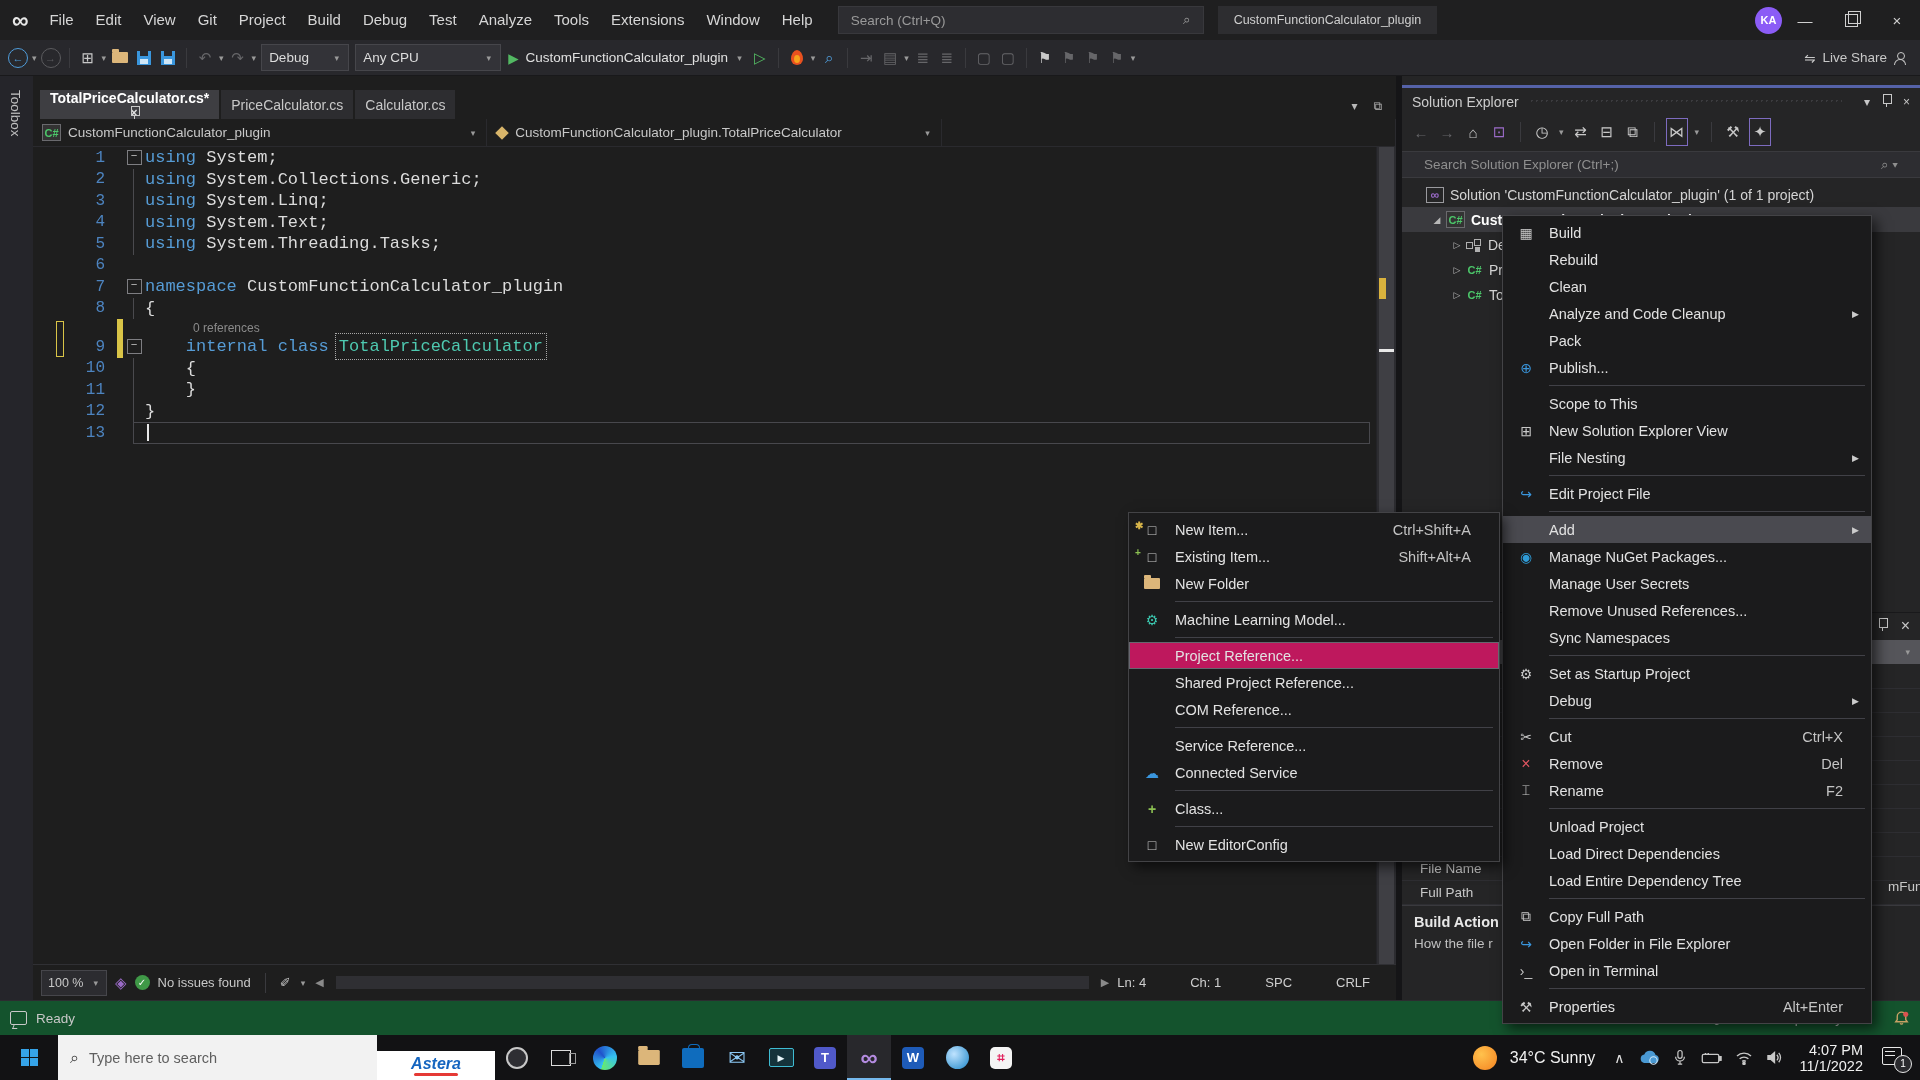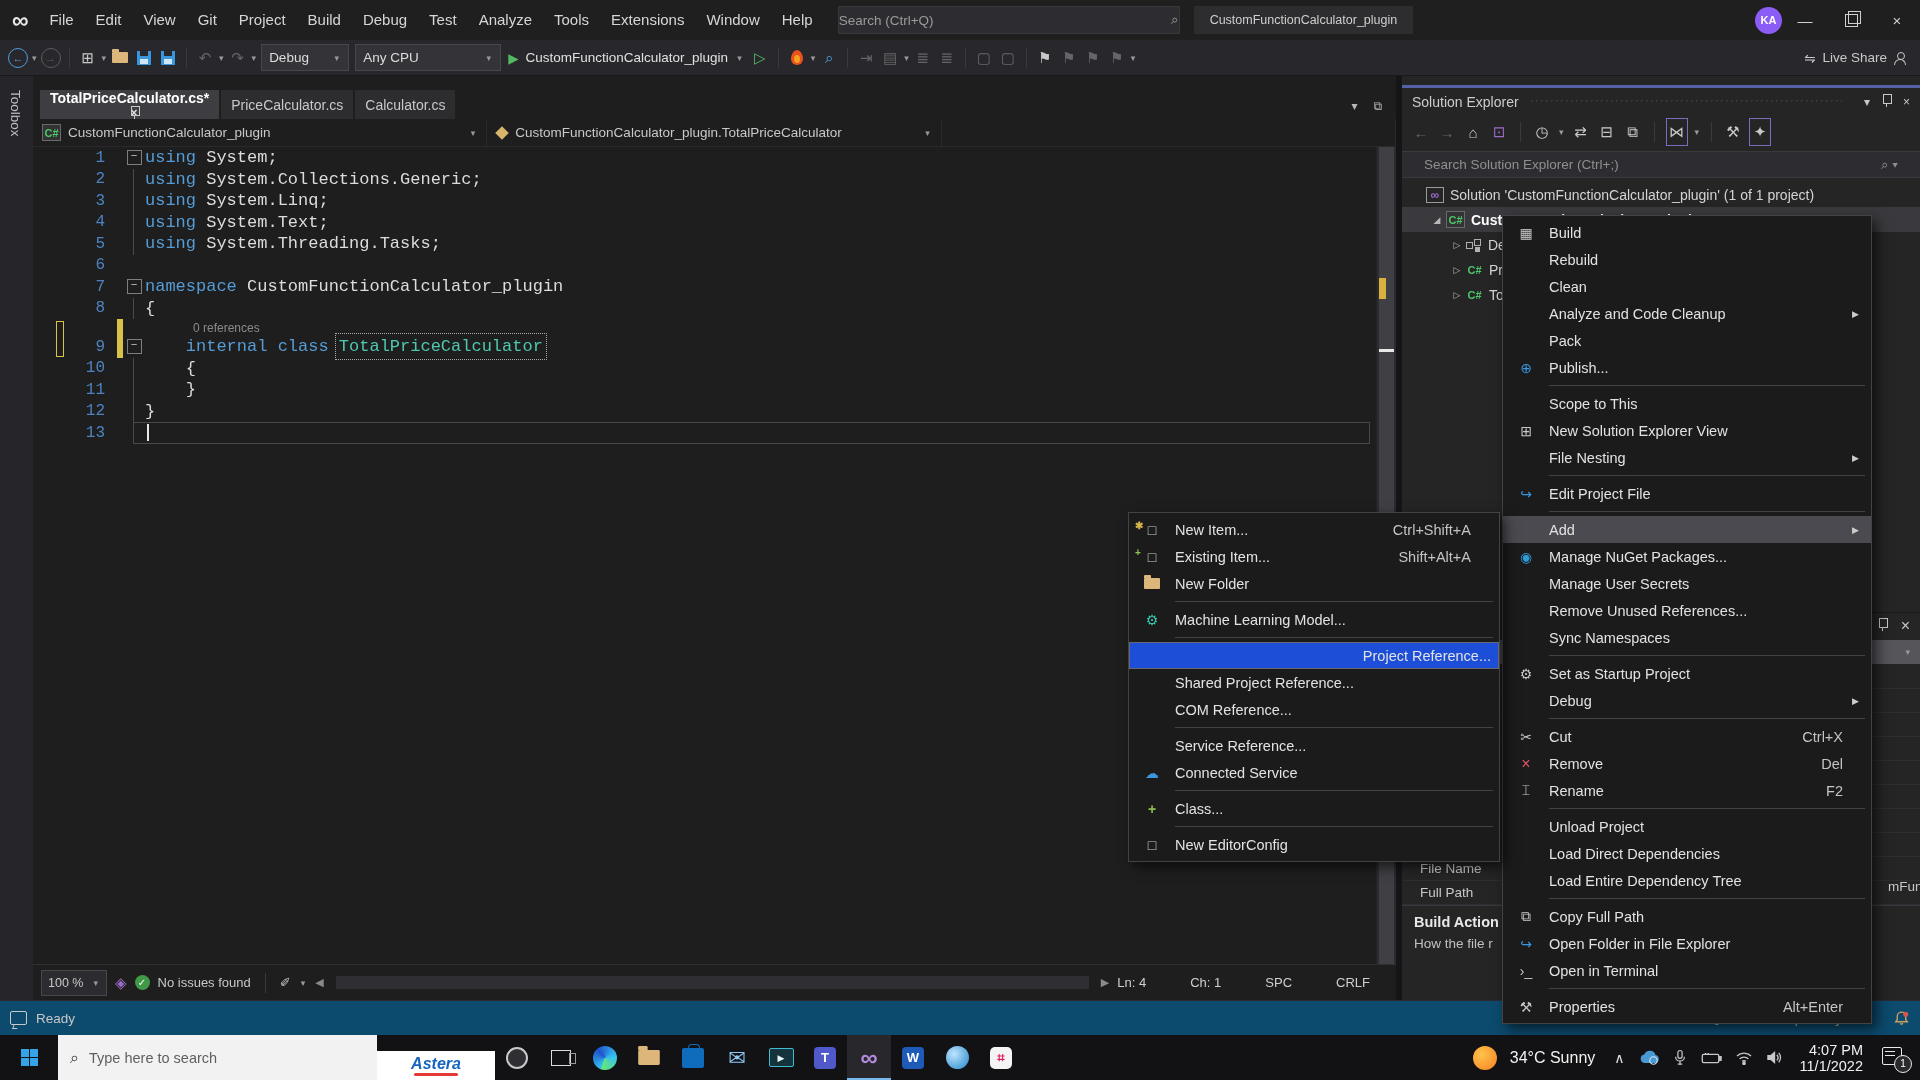--- a/index.html
+++ b/index.html
@@ -5,21 +5,21 @@
   html,body{margin:0;padding:0;background:#000;}
   #root{position:relative;width:1920px;height:1080px;background:#1e1e1e;overflow:hidden;
         font-family:"Liberation Sans",sans-serif;-webkit-font-smoothing:antialiased;}
   .flex{display:flex;align-items:center;}
 
   
   .titlebar{position:absolute;left:0;top:0;width:1920px;height:40px;background:#1f1f20;display:flex;align-items:center;}
   .vs-logo{font-size:23px;font-weight:bold;color:#e6e6e6;padding:0 10px 0 12px;}
   .menu-item{padding:0 11px;font-size:15px;color:#d6d6d6;line-height:40px;cursor:default;}
   .tb-search{width:340px;height:26px;background:#2d2d31;border:1px solid #38383c;margin-left:14px;
-             display:flex;align-items:center;color:#9a9a9a;font-size:13.5px;padding:0 0;}
+             display:flex;align-items:center;color:#9a9a9a;font-size:13.5px;padding:0 12px;}
   .tb-search .sp{flex:1;}
   .title-chip{height:28px;background:#2d2d30;color:#cfcfcf;font-size:12.5px;display:flex;align-items:center;
               padding:0 16px;margin-left:14px;white-space:nowrap;}
   .avatar{width:27px;height:27px;border-radius:50%;background:#8b5cf6;color:#fff;font-size:11px;font-weight:bold;
           display:flex;align-items:center;justify-content:center;margin-left:auto;}
   .winbtn{width:46px;height:40px;display:flex;align-items:center;justify-content:center;color:#d0d0d0;font-size:15px;}
   .restore-glyph{width:11px;height:11px;border:1px solid #d0d0d0;position:relative;}
   .restore-glyph:before{content:"";position:absolute;left:2px;top:-4px;width:11px;height:11px;border:1px solid #d0d0d0;}
 
   
@@ -125,21 +125,21 @@
   .props-head{height:26px;display:flex;align-items:center;justify-content:flex-end;gap:14px;padding:0 10px;color:#c8c8c8;}
   .pcombo{height:24px;margin:1px 0;background:#55555a;display:flex;align-items:center;justify-content:flex-end;padding:0 8px;color:#ddd;font-size:10px;}
   .prow{height:23px;border-bottom:1px solid #2e2e32;display:flex;align-items:center;}
   .plab{width:140px;padding-left:18px;color:#c8c8c8;font-size:13.5px;}
   .pval-frag{position:absolute;left:486px;color:#c8c8c8;font-size:13.5px;}
   .pdesc{border-top:1px solid #3a3a3e;padding:8px 0 0 12px;}
   .pdesc .t1{font-weight:bold;color:#e8e8e8;font-size:14.5px;}
   .pdesc .t2{color:#c0c0c0;font-size:13.5px;margin-top:6px;}
 
   
-  .sbar{position:absolute;left:0;top:1000px;width:1920px;height:35px;background:#0c4a6e;border-top:1px solid #2c2c30;
+  .sbar{position:absolute;left:0;top:1000px;width:1920px;height:35px;background:#14532d;border-top:1px solid #2c2c30;
         display:flex;align-items:center;font-size:13.5px;color:#c8c8c8;padding:0 10px;box-sizing:border-box;z-index:30;}
   .fb-icon{width:15px;height:12px;border:1.5px solid #c8c8c8;border-radius:2px;position:relative;margin-right:9px;}
   .fb-icon:after{content:"";position:absolute;left:2px;bottom:-5px;width:4px;height:4px;border-left:1.5px solid #c8c8c8;border-bottom:1.5px solid #c8c8c8;transform:skewX(-20deg);}
   .sbar .right{margin-left:auto;display:flex;align-items:center;gap:8px;}
   .caret-up{font-size:9px;color:#b0b0b0;}
   .tbar{position:absolute;left:0;top:1035px;width:1920px;height:45px;background:#121214;display:flex;align-items:stretch;z-index:60;}
   .start{width:58px;display:flex;align-items:center;justify-content:center;}
   .winlogo{width:17px;height:17px;display:grid;grid-template-columns:8px 8px;grid-template-rows:8px 8px;gap:1px;}
   .winlogo div{background:#35a3e8;}
   .tsearch{width:295px;background:#f2f2f2;display:flex;align-items:center;gap:10px;padding:0 12px;color:#5f5f5f;font-size:14.5px;}
@@ -174,21 +174,21 @@
   .ic-bluec{width:23px;height:23px;border-radius:50%;background:radial-gradient(circle at 35% 35%,#bfe3ff,#1f87c9);}
   .ic-white{width:22px;height:22px;border-radius:5px;background:#f4f4f4;color:#e01e5a;font-weight:bold;font-size:13px;display:flex;align-items:center;justify-content:center;}
 
   
   .cmenu{position:absolute;background:#1b1b1c;border:1px solid #434346;box-shadow:5px 5px 12px rgba(0,0,0,.6);padding:3px 0;z-index:40;box-sizing:border-box;}
   .mi{height:27px;display:flex;align-items:center;font-size:14.5px;color:#e2e2e2;padding-right:8px;}
   .mi .mic{width:46px;flex:none;display:flex;align-items:center;justify-content:center;font-size:14px;color:#c8c8c8;position:relative;}
   .mi .sc{margin-left:auto;color:#c4c4c4;padding-right:20px;}
   .mi .arr{margin-left:auto;font-size:9px;color:#cccccc;padding-right:4px;}
   .mi.hl{background:#4a4a50;}
-  .mi.hl2{background:#1d4ed8;outline:1px solid #67676f;outline-offset:-1px;justify-content:flex-end;}
+  .mi.hl2{background:#be185d;outline:1px solid #67676f;outline-offset:-1px;}
   .msep{height:1px;background:#414147;margin:4px 6px 4px 46px;}
   .badge{position:absolute;font-size:10px;font-weight:bold;top:-2px;left:6px;}
   [data-name="publish-icon"],[data-name="edit-project-icon"],[data-name="open-folder-icon"],[data-name="connected-service-icon"]{color:#3a96dd!important;}
   [data-name="nuget-icon"]{color:#2f9bd6!important;}
   [data-name="remove-icon"]{color:#e05561!important;font-size:16px!important;}
   [data-name="ml-model-icon"]{color:#3bc9b0!important;}
   [data-name="class-icon"]{color:#8cc152!important;font-weight:bold;}
   [data-name="new-folder-icon"]{color:#dcb67a!important;}
   svg.sic{stroke:#c8c8c8;fill:none;stroke-width:1.4;}
 </style>

